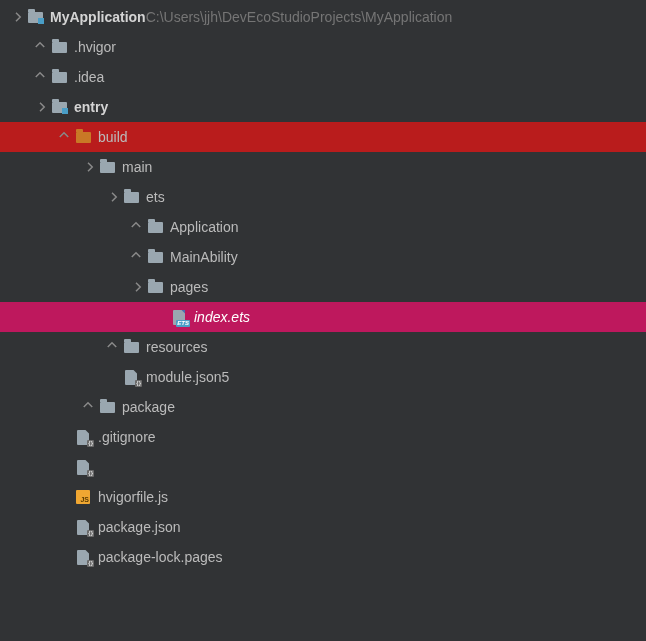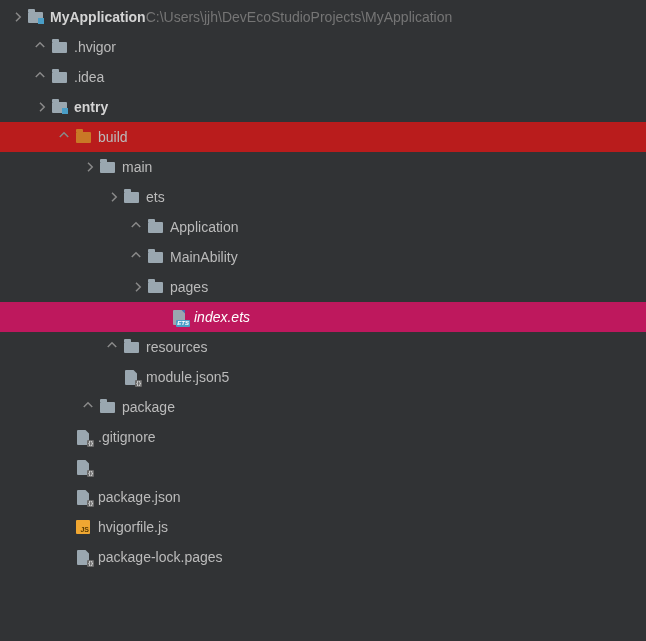--- a/index.html
+++ b/index.html
@@ -307,37 +307,37 @@
       <span class="arrow"></span>
       <span class="icon">
         <div class="file-shape"></div>
         <span class="file-badge badge-json">{}</span>
       </span>
     </div>
     <div class="row">
       <span class="indent" style="width: 56px;"></span>
       <span class="arrow"></span>
       <span class="icon">
-        <div class="file-shape"></div>
-        <span class="file-badge badge-json">{}</span>
-      </span>
-      <span class="label">package.json</span>
-    </div>
-    <div class="row">
-      <span class="indent" style="width: 56px;"></span>
-      <span class="arrow"></span>
-      <span class="icon">
         <div class="file-js">
           <span>JS</span>
         </div>
       </span>
       <span class="label">hvigorfile.js</span>
     </div>
     <div class="row">
       <span class="indent" style="width: 56px;"></span>
       <span class="arrow"></span>
       <span class="icon">
         <div class="file-shape"></div>
         <span class="file-badge badge-json">{}</span>
       </span>
+      <span class="label">package.json</span>
+    </div>
+    <div class="row">
+      <span class="indent" style="width: 56px;"></span>
+      <span class="arrow"></span>
+      <span class="icon">
+        <div class="file-shape"></div>
+        <span class="file-badge badge-json">{}</span>
+      </span>
       <span class="label">package-lock.pages</span>
     </div>
   </div>
 
 </body></html>

